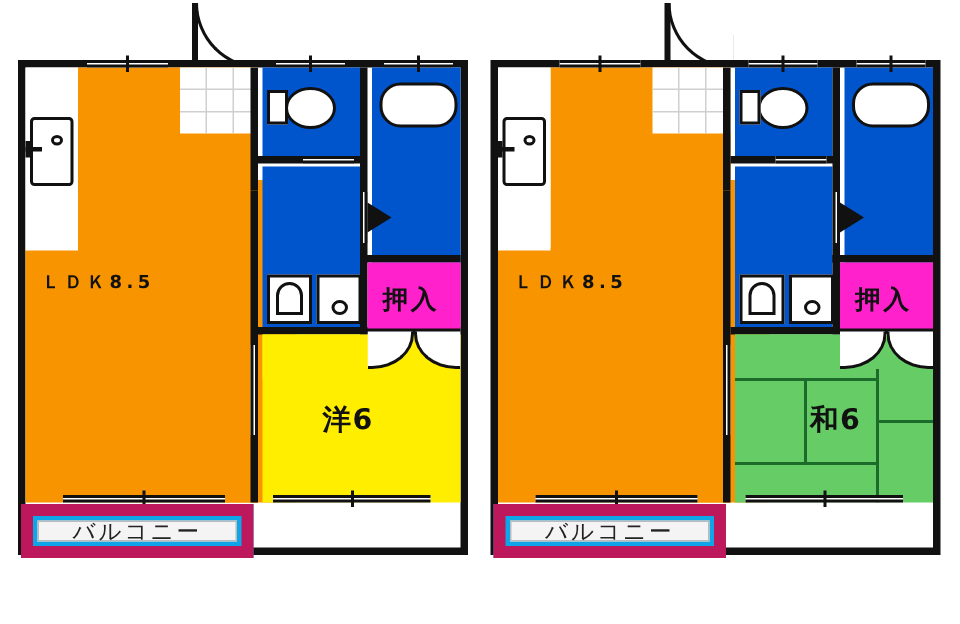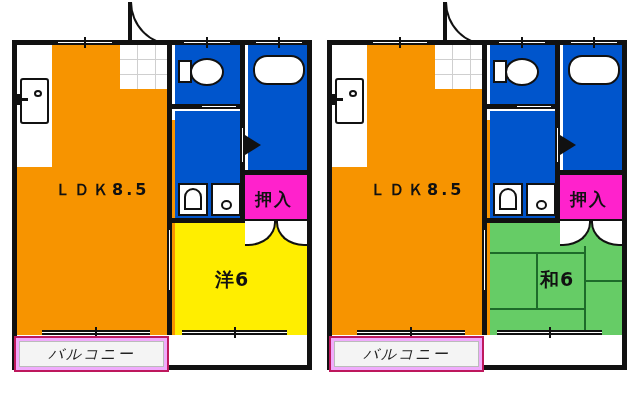--- a/index.html
+++ b/index.html
@@ -25,28 +25,28 @@
   .wet   {background:#0055cc;}
   .closet{background:#ff22cc;}
   .white {background:#ffffff;}
 
   
   .wall  {background:#111111;}
 
   
   .lbl{position:absolute;white-space:nowrap;font-weight:bold;color:#111111;
        letter-spacing:1px;}
-  .lbl-ldk{font-size:16px;letter-spacing:3px;margin-left:27px;}
+  .lbl-ldk{font-size:12px;letter-spacing:3px;}
   .lbl-room{font-size:19px;letter-spacing:1px;}
   .lbl-oshi{font-size:17px;letter-spacing:2px;}
   .lbl-balcony{font-size:15px;letter-spacing:2px;color:#222;}
 
   
-  .balcony{position:absolute;background:#f0abfc;border:2px solid #be185d;
-           box-sizing:border-box;font-style:italic;}
+  .balcony{position:absolute;background:#0ea5e9;border:8px solid #be185d;
+           box-sizing:border-box;}
   .balcony .inner{position:absolute;inset:3px;border:1px solid #bbbbbb;
                   background:#f4f4f4;display:flex;align-items:center;
                   justify-content:center;box-sizing:border-box;}
 
   
   .win{position:absolute;background:#ffffff;border-top:2px solid #111;
        border-bottom:2px solid #111;box-sizing:border-box;}
   .win.v{border-top:none;border-bottom:none;border-left:2px solid #111;border-right:2px solid #111;}
   .tick{position:absolute;background:#111;}
 

